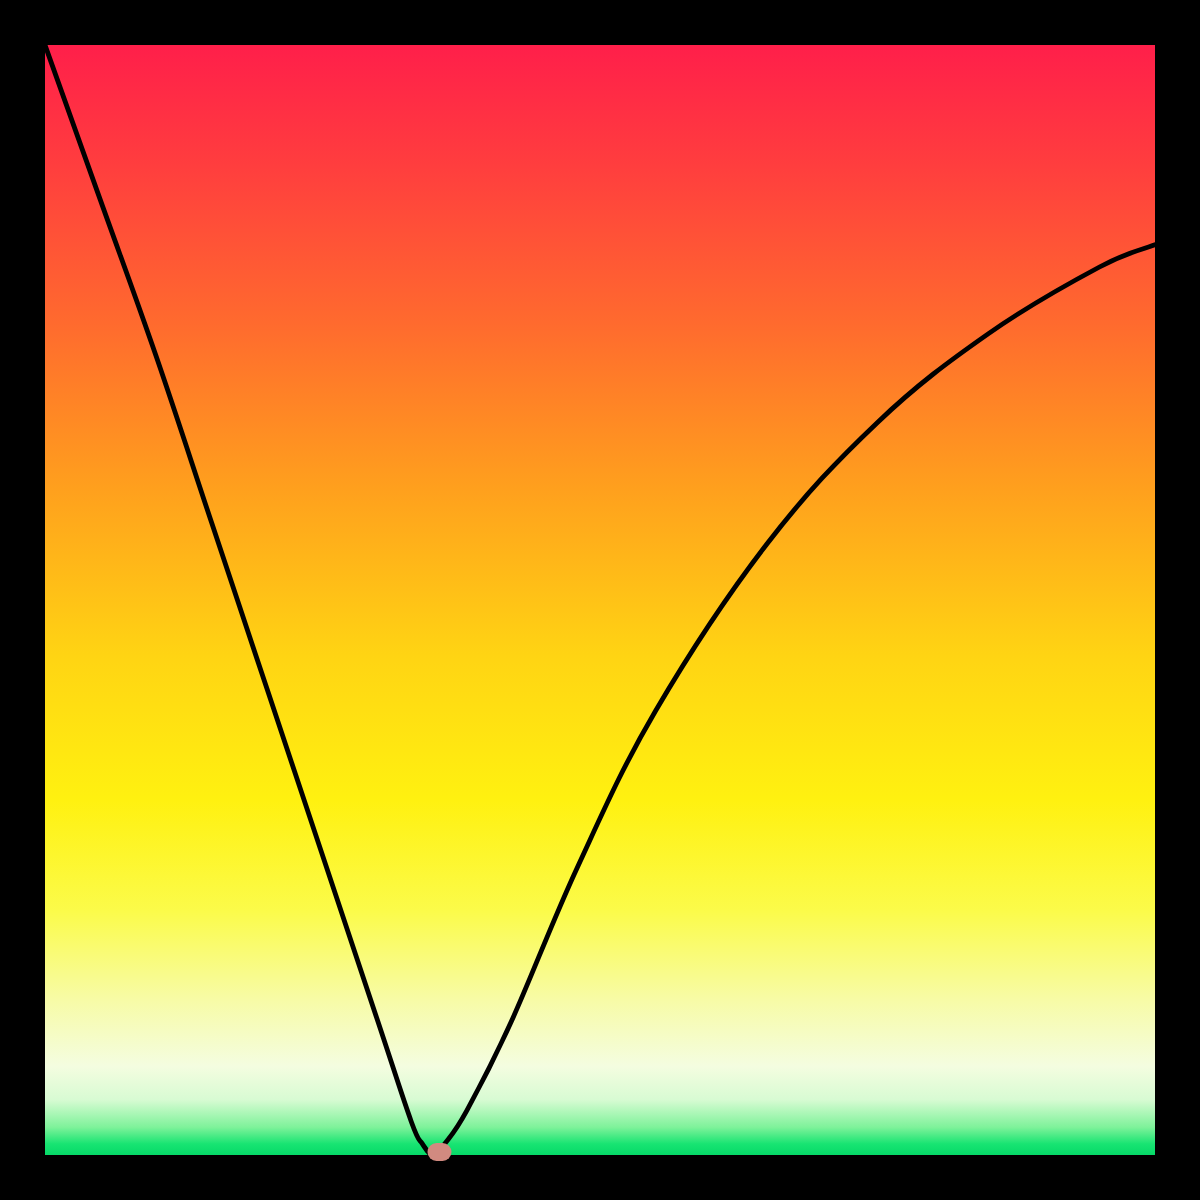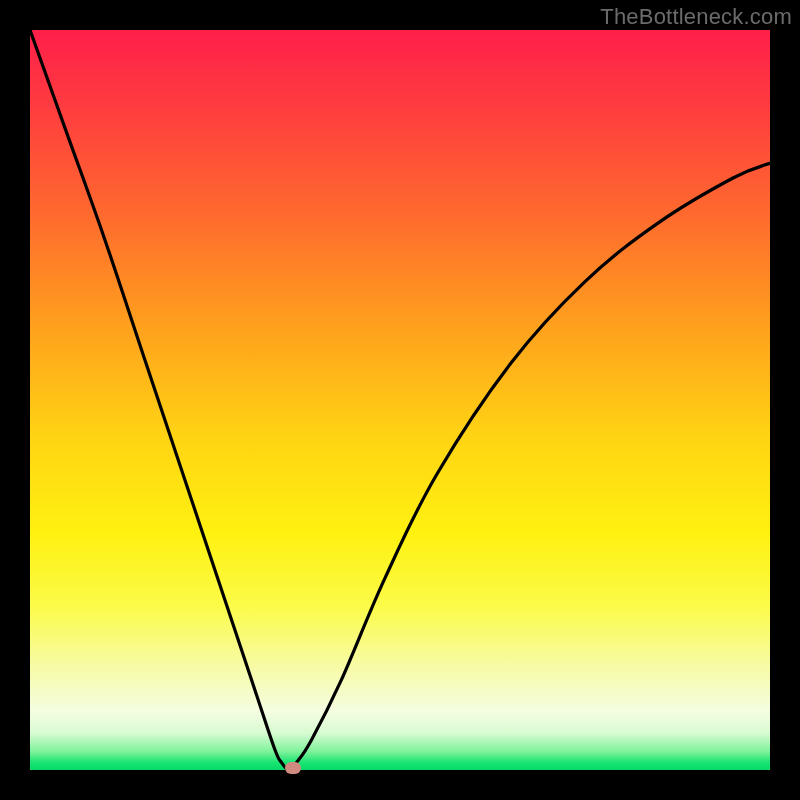--- a/index.html
+++ b/index.html
@@ -64,21 +64,20 @@
     background: #d18a80;
     border-radius: 6px;
     transform: translate(-50%, -50%);
   }
 </style>
 </head>
 <body>
 
 <div class="frame">
 
-  <div class="watermark">TheBottleneck.com</div>
 
   <div class="plot-area">
 
     <svg class="curve" viewBox="0 0 740 740" preserveAspectRatio="none">
       <path id="curve-path" fill="none" stroke="#000" stroke-width="3.2" stroke-linecap="round" stroke-linejoin="round" d="M 0 0 C 6.66 18.648000000000003, 23.68 66.30400000000002, 37 103.60000000000002 C 50.32 140.89600000000002, 60.68 168.57200000000006, 74 207.20000000000005 C 87.32 245.82800000000003, 97.68 278.24000000000007, 111 318.20000000000005 C 124.32 358.16, 134.68 389.24, 148 429.2 C 161.32 469.15999999999997, 171.68 500.24, 185 540.2 C 198.32 580.1600000000001, 211.344 619.2320000000001, 222 651.2 C 232.656 683.168, 238.872 703.1479999999999, 244.20000000000002 717.8 C 249.52800000000002 732.452, 248.93600000000004 728.604, 251.60000000000002 732.6 C 254.264 736.596, 256.336 740, 259 740 C 261.664 740, 262.404 737.928, 266.4 732.6 C 270.39599999999996 727.272, 273.20799999999997 725.052, 281.2 710.4 C 289.192 695.7479999999999, 297.48 680.504, 310.8 651.2 C 324.12 621.8960000000001, 337.88399999999996 584.8960000000001, 355.2 547.6 C 372.516 510.30400000000003, 384.35600000000005 482.62800000000004, 407.00000000000006 444 C 429.64400000000006 405.37199999999996, 454.36 367.63199999999995, 481 332.99999999999994 C 507.64 298.36799999999994, 528.36 276.90799999999996, 555 251.59999999999997 C 581.64 226.29199999999997, 602.36 211.04799999999997, 629 192.39999999999998 C 655.64 173.75199999999998, 683.02 158.65599999999998, 703 148 C 722.98 137.34400000000002, 733.34 135.86400000000003, 740 133.20000000000005"></path>
     </svg>
 
     <div id="marker" class="marker" style="left: 262.7px; top: 738px;"></div>
 
   </div>

